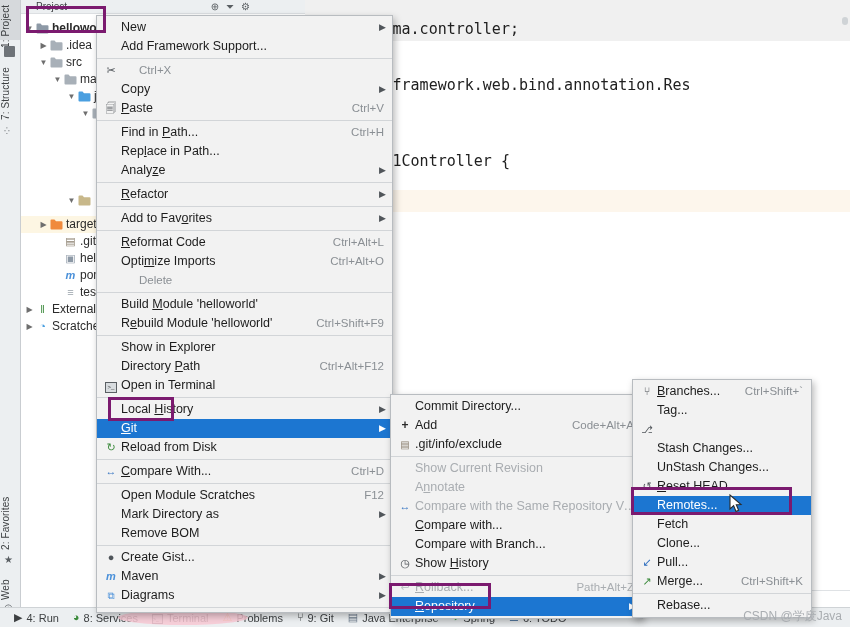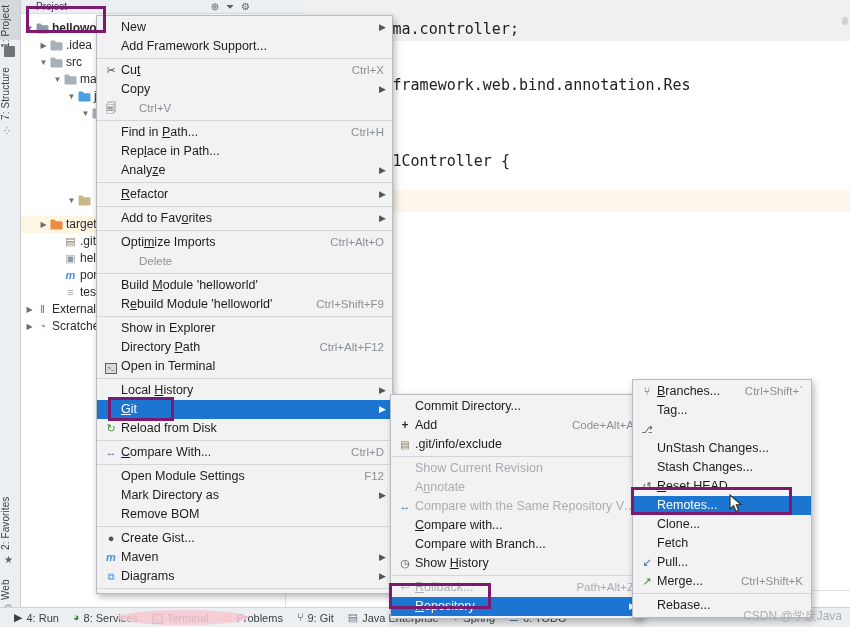--- a/index.html
+++ b/index.html
@@ -276,30 +276,30 @@
       <span class="lbl">New</span>
       <span class="sub">▶</span>
     </div>
     <div class="mi">
       <span class="ico"></span>
       <span class="lbl">Add Framework Support...</span>
     </div>
     <div class="sep"></div>
     <div class="mi">
       <span class="ico"><span style="font-size:11px;">✂</span></span>
-      <span class="lbl">Cu<span class="u">t</span></span>
       <span class="acc">Ctrl+X</span>
     </div>
     <div class="mi">
       <span class="ico"></span>
       <span class="lbl">Copy</span>
       <span class="sub">▶</span>
     </div>
     <div class="mi">
       <span class="ico"><span style="font-size:11px;">🗐</span></span>
+      <span class="lbl"><span class="u">P</span>aste</span>
       <span class="acc">Ctrl+V</span>
     </div>
     <div class="sep"></div>
     <div class="mi">
       <span class="ico"></span>
       <span class="lbl">Find in <span class="u">P</span>ath...</span>
       <span class="acc">Ctrl+H</span>
     </div>
     <div class="mi">
       <span class="ico"></span>
@@ -316,20 +316,25 @@
       <span class="lbl"><span class="u">R</span>efactor</span>
       <span class="sub">▶</span>
     </div>
     <div class="sep"></div>
     <div class="mi">
       <span class="ico"></span>
       <span class="lbl">Add to Fav<span class="u">o</span>rites</span>
       <span class="sub">▶</span>
     </div>
     <div class="sep"></div>
+    <div class="mi">
+      <span class="ico"></span>
+      <span class="lbl"><span class="u">R</span>eformat Code</span>
+      <span class="acc">Ctrl+Alt+L</span>
+    </div>
     <div class="mi">
       <span class="ico"></span>
       <span class="lbl">Opti<span class="u">m</span>ize Imports</span>
       <span class="acc">Ctrl+Alt+O</span>
     </div>
     <div class="mi">
       <span class="ico"></span>
       <span class="acc">Delete</span>
     </div>
     <div class="sep"></div>
@@ -373,21 +378,21 @@
     </div>
     <div class="sep"></div>
     <div class="mi">
       <span class="ico"><span style="color:#3b78c3;font-size:11px;">↔</span></span>
       <span class="lbl"><span class="u">C</span>ompare With...</span>
       <span class="acc">Ctrl+D</span>
     </div>
     <div class="sep"></div>
     <div class="mi">
       <span class="ico"></span>
-      <span class="lbl">Open Module Settings</span>
+      <span class="lbl">Open Module Scratches</span>
       <span class="acc">F12</span>
     </div>
     <div class="mi">
       <span class="ico"></span>
       <span class="lbl">Mark Directory as</span>
       <span class="sub">▶</span>
     </div>
     <div class="mi">
       <span class="ico"></span>
       <span class="lbl">Remove BOM</span>
@@ -470,41 +475,41 @@
     </div>
     <div class="mi">
       <span class="ico"></span>
       <span class="lbl">Tag...</span>
     </div>
     <div class="mi">
       <span class="ico"><span style="font-size:10px;">⎇</span></span>
     </div>
     <div class="mi">
       <span class="ico"></span>
+      <span class="lbl">Stash Changes...</span>
+    </div>
+    <div class="mi">
+      <span class="ico"></span>
       <span class="lbl">UnStash Changes...</span>
-    </div>
-    <div class="mi">
-      <span class="ico"></span>
-      <span class="lbl">Stash Changes...</span>
     </div>
     <div class="mi">
       <span class="ico"><span style="font-size:11px;">↺</span></span>
       <span class="lbl"><span class="u">R</span>eset HEAD...</span>
     </div>
     <div class="mi hl">
       <span class="ico"></span>
       <span class="lbl">Remotes...</span>
     </div>
     <div class="mi">
       <span class="ico"></span>
+      <span class="lbl">Fetch</span>
+    </div>
+    <div class="mi">
+      <span class="ico"></span>
       <span class="lbl">Clone...</span>
-    </div>
-    <div class="mi">
-      <span class="ico"></span>
-      <span class="lbl">Fetch</span>
     </div>
     <div class="mi">
       <span class="ico"><span style="color:#2f6fbf;font-size:11px;">↙</span></span>
       <span class="lbl">Pull...</span>
     </div>
     <div class="mi">
       <span class="ico"><span style="color:#3b8a3b;font-size:11px;">↗</span></span>
       <span class="lbl">Merge...</span>
       <span class="acc">Ctrl+Shift+K</span>
     </div>

